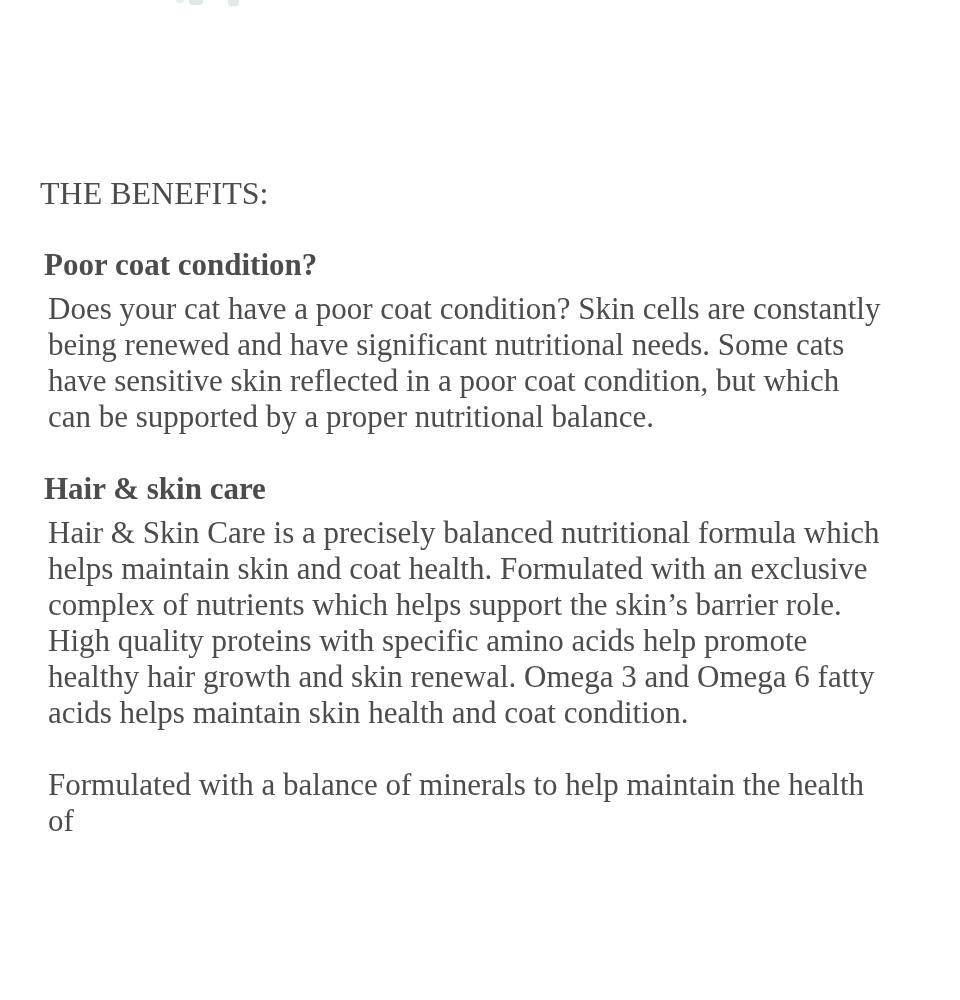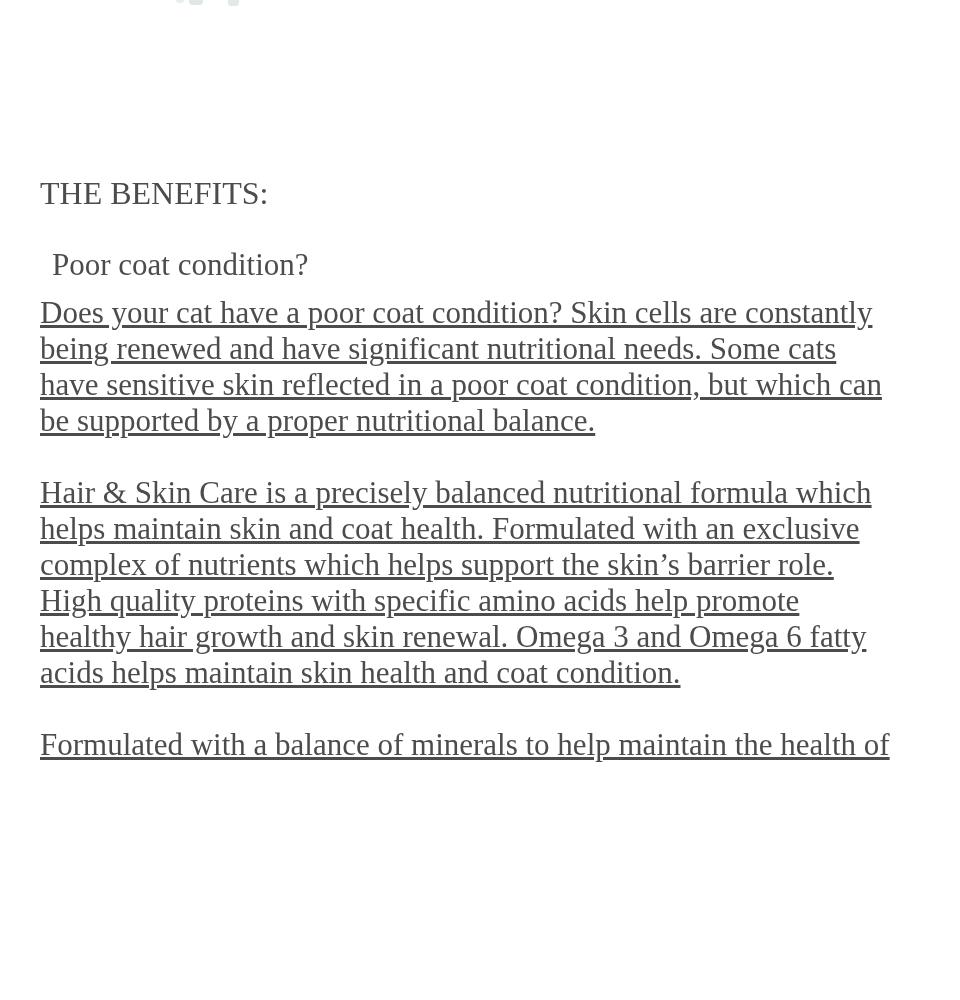--- a/index.html
+++ b/index.html
@@ -68,28 +68,27 @@
   .main-heading {
     margin: 0;
     font-size: 32px;
     font-weight: 400;
     line-height: 36px;
   }
   .section {
     margin-top: 36px;
   }
   .section-heading {
-    margin: 12px;
+    margin: 4px;
     font-size: 31px;
-    font-weight: 400;
+    font-weight: 700;
     line-height: 36px;
   }
   .section-body {
-    margin: 0;
-    text-decoration: underline;
+    margin: 8px;
   }
 </style>
 </head>
 <body>
 
 <div class="page">
 
   <div class="top-fragments">
     <div class="frag frag-a"></div>
     <div class="frag frag-b"></div>
@@ -99,20 +98,21 @@
   <article class="benefits-text">
 
     <h2 class="main-heading">THE BENEFITS:</h2>
 
     <section class="section">
       <h3 class="section-heading">Poor coat condition?</h3>
       <p class="section-body">Does your cat have a poor coat condition? Skin cells are constantly being renewed and have significant nutritional needs. Some cats have sensitive skin reflected in a poor coat condition, but which can be supported by a proper nutritional balance.</p>
     </section>
 
     <section class="section">
+      <h3 class="section-heading">Hair &amp; skin care</h3>
       <p class="section-body">Hair &amp; Skin Care is a precisely balanced nutritional formula which helps maintain skin and coat health. Formulated with an exclusive complex of nutrients which helps support the skin’s barrier role. High quality proteins with specific amino acids help promote healthy hair growth and skin renewal. Omega 3 and Omega 6 fatty acids helps maintain skin health and coat condition.</p>
     </section>
 
     <section class="section">
     </section>
 
     <section class="section">
       <p class="section-body">Formulated with a balance of minerals to help maintain the health of</p>
     </section>
 

